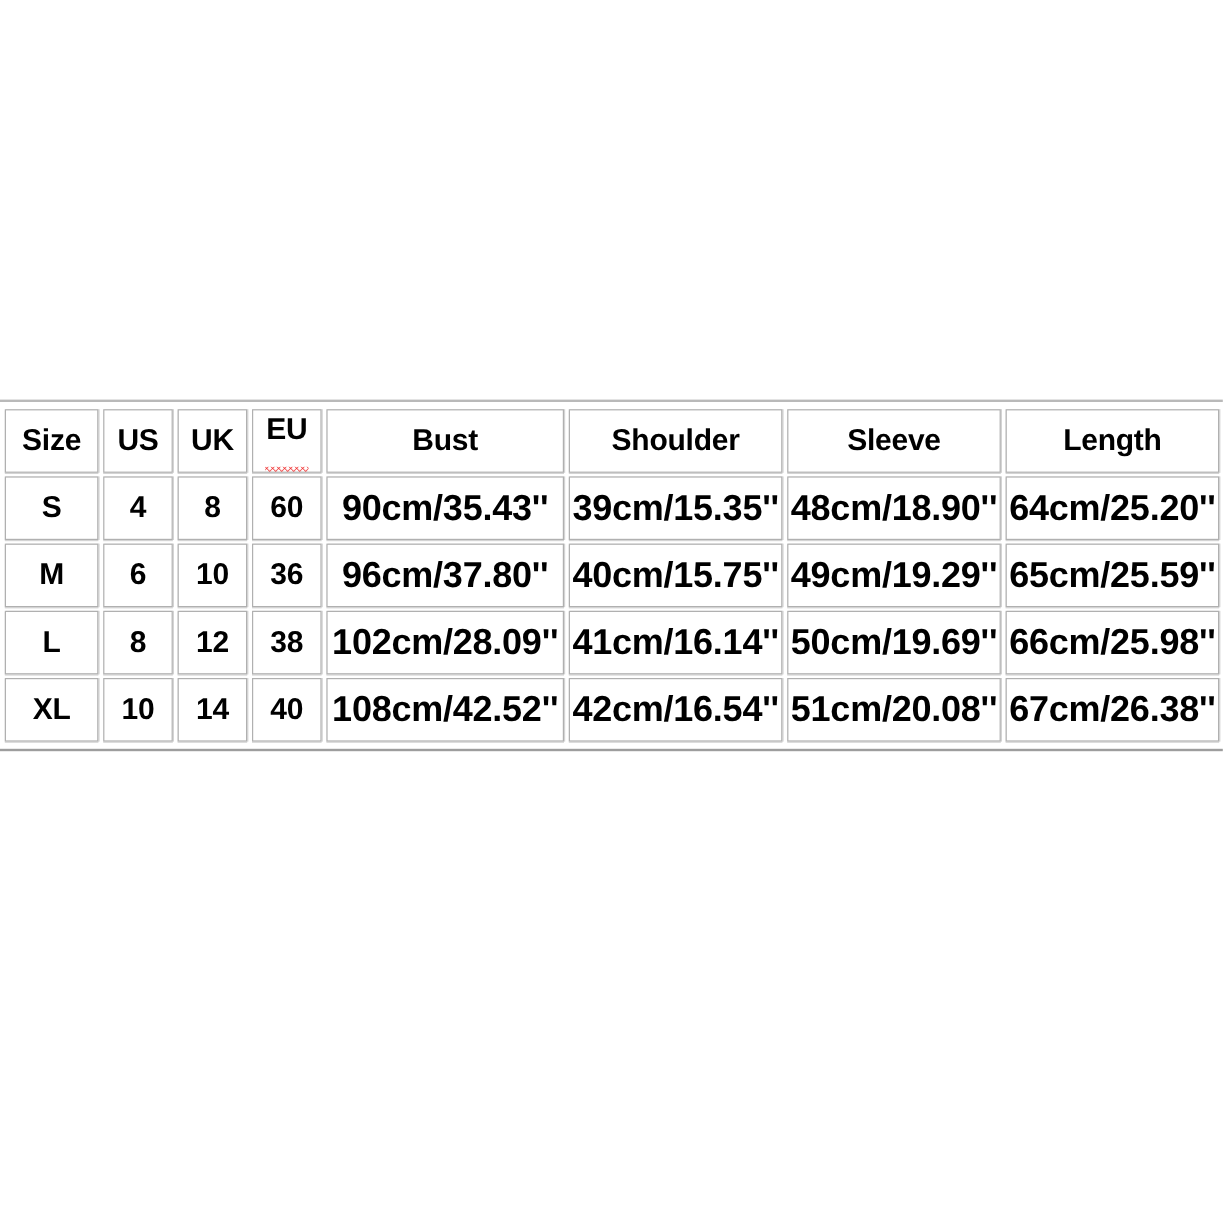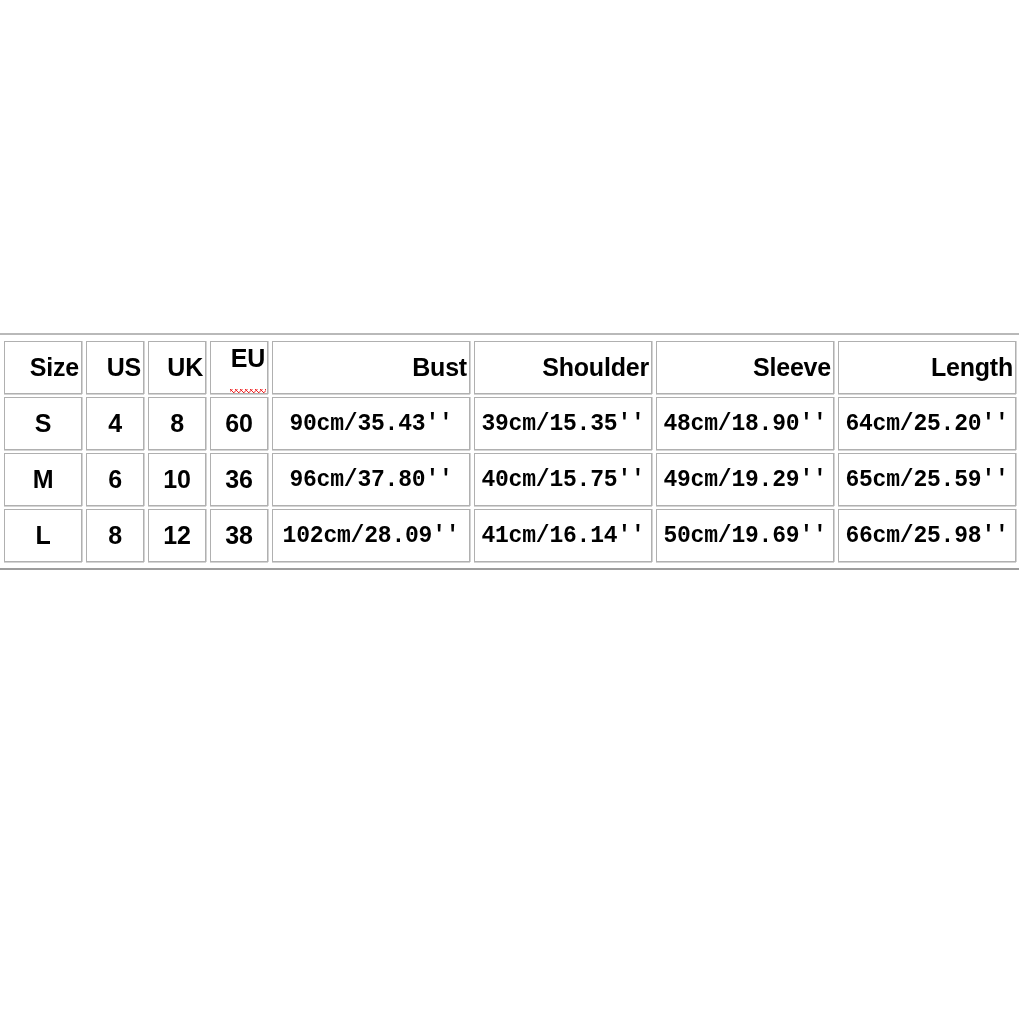--- a/index.html
+++ b/index.html
@@ -59,33 +59,31 @@
   col.c-uk     { width: 58px;  }
   col.c-eu     { width: 58px;  }
   col.c-bust   { width: 198px; }
   col.c-shd    { width: 178px; }
   col.c-slv    { width: 178px; }
   col.c-len    { width: 178px; }
 
   
   table#size-chart thead th {
     font-size: 25px;
-    text-align: right;
   }
   
   table#size-chart tbody td {
     font-size: 23px;
   }
   
   table#size-chart tbody td.narrow {
     font-size: 25px;
   }
   table#size-chart tbody td.meas {
-    font-size: 23px;
-    font-family: Liberation Mono, monospace;
+    font-size: 30px;
   }
 
   
   .squiggle {
     position: relative;
     display: inline-block;
     padding-bottom: 18px;
   }
   .squiggle::after {
     content: "";
@@ -153,15 +151,25 @@
         <tr>
           <td class="narrow">L</td>
           <td class="narrow">8</td>
           <td class="narrow">12</td>
           <td class="narrow">38</td>
           <td class="meas">102cm/28.09''</td>
           <td class="meas">41cm/16.14''</td>
           <td class="meas">50cm/19.69''</td>
           <td class="meas">66cm/25.98''</td>
         </tr>
+        <tr>
+          <td class="narrow">XL</td>
+          <td class="narrow">10</td>
+          <td class="narrow">14</td>
+          <td class="narrow">40</td>
+          <td class="meas">108cm/42.52''</td>
+          <td class="meas">42cm/16.54''</td>
+          <td class="meas">51cm/20.08''</td>
+          <td class="meas">67cm/26.38''</td>
+        </tr>
       </tbody>
   </table>
 </div>
 
 </body></html>

